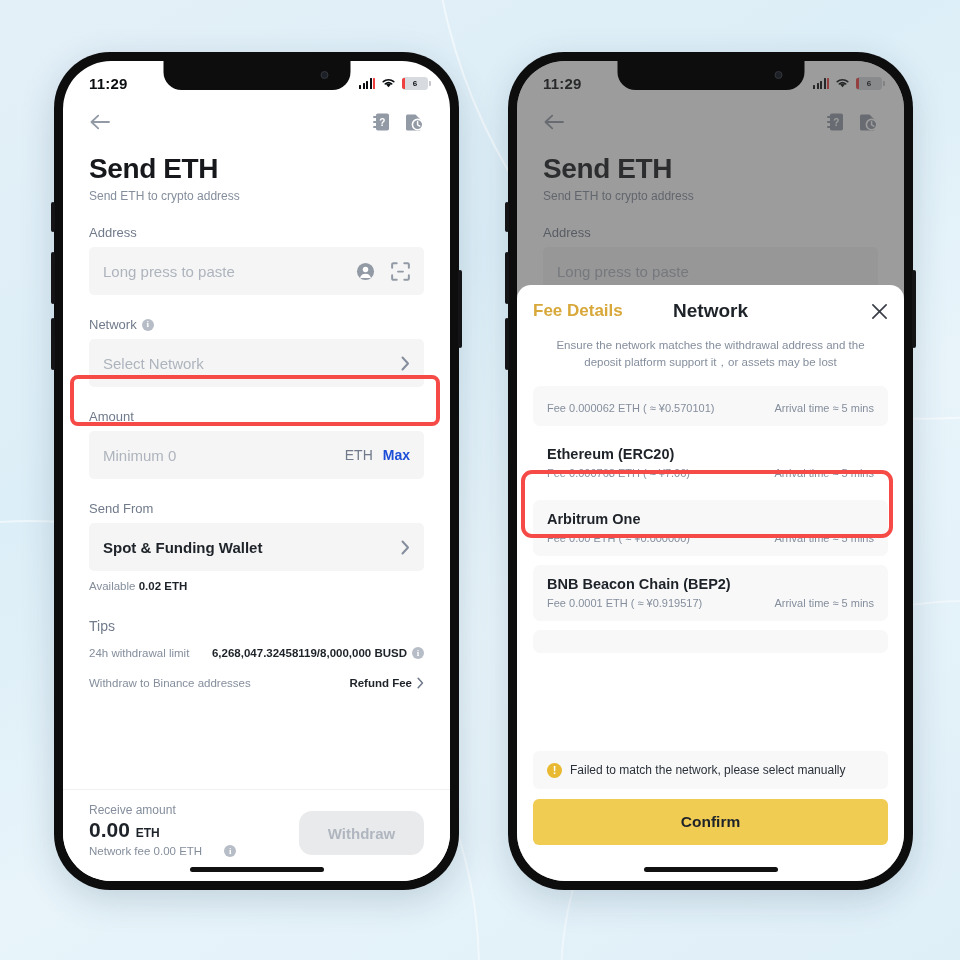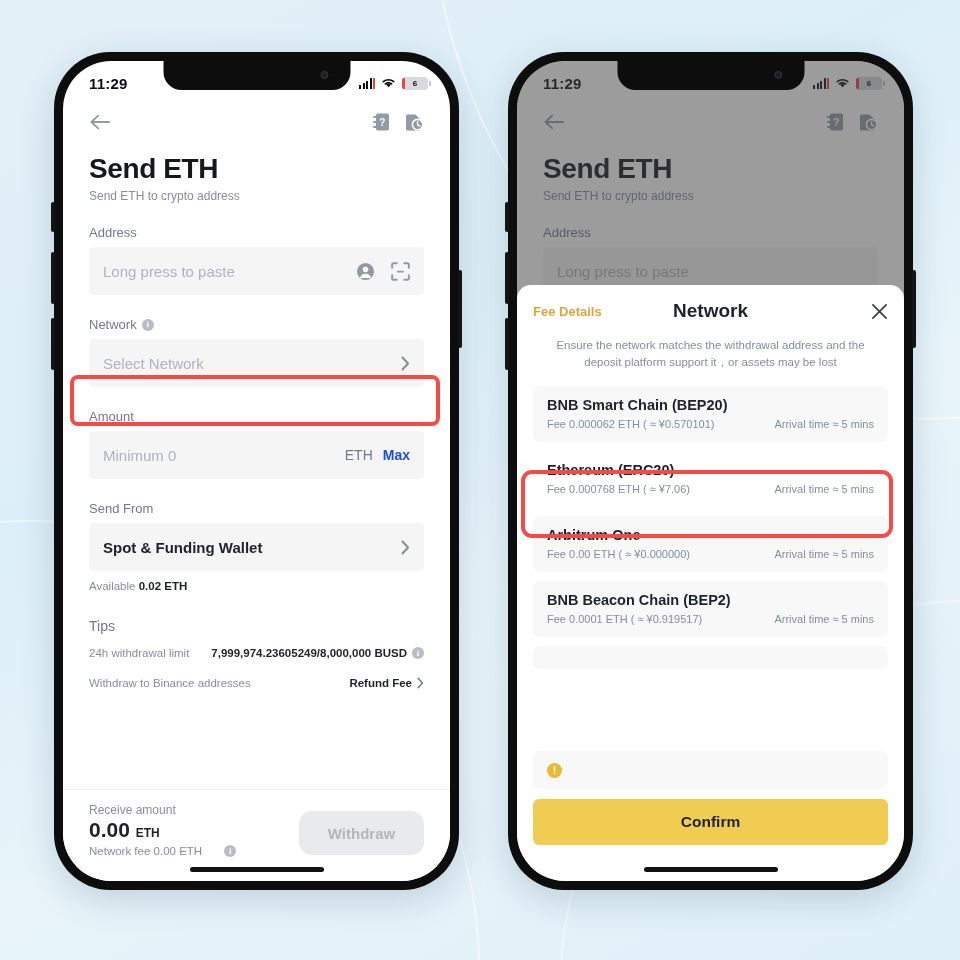--- a/index.html
+++ b/index.html
@@ -237,21 +237,21 @@
     border-top-right-radius: 14px;
     z-index: 38;
     padding: 0 16px;
     display: flex; flex-direction: column;
   }
   .sheet-head {
     height: 52px;
     display: flex; align-items: center; justify-content: space-between;
     position: relative;
   }
-  .fee-details { font-size: 13px; color: #d8a83a; font-weight: bold; }
+  .fee-details { font-size: 17px; color: #d8a83a; font-weight: bold; }
   .sheet-title {
     position: absolute; left: 50%; transform: translateX(-50%);
     font-size: 19px; font-weight: bold; color: #1e2329;
   }
   .close-x { color: #3a3f47; cursor: pointer; }
   .sheet-note {
     font-size: 11.5px; color: #848e9c;
     text-align: center; line-height: 1.5;
     padding: 0 18px 14px 18px;
   }
@@ -412,21 +412,21 @@
         <div class="available">
           <span>Available</span>
           <b>0.02 ETH</b>
         </div>
 
         <div class="tips-head">Tips</div>
 
         <div class="tip-row">
           <span class="tip-label">24h withdrawal limit</span>
           <span class="tip-value">
-            <span>7,999,974.23605249/8,000,000 BUSD</span>
+            <span>6,268,047.32458119/8,000,000 BUSD</span>
             <span class="info-dot">i</span>
           </span>
         </div>
 
         <div class="tip-row">
           <span class="tip-label">Withdraw to Binance addresses</span>
           <span class="tip-value">
             <span>Refund Fee</span>
             <svg width="7" height="12" viewBox="0 0 9 15">
               <path d="M1.5 1.5 L7 7.5 L1.5 13.5" stroke="#707a8a" stroke-width="2" fill="none" stroke-linecap="round" stroke-linejoin="round"></path>
@@ -530,21 +530,20 @@
         <span class="sheet-title">Network</span>
         <svg width="17" height="17" viewBox="0 0 18 18" class="close-x">
           <path d="M2 2 L16 16 M16 2 L2 16" stroke="#3a3f47" stroke-width="1.8" stroke-linecap="round"></path>
         </svg>
       </div>
 
       <div class="sheet-note">Ensure the network matches the withdrawal address and the deposit platform support it，or assets may be lost</div>
 
       <div class="net-list">
         <div class="net-item">
-          <div class="net-name">BNB Smart Chain (BEP20)</div>
           <div class="net-meta">
             <span class="net-fee">Fee 0.000062 ETH ( ≈ ¥0.570101)</span>
             <span class="net-eta">Arrival time ≈ 5 mins</span>
           </div>
         </div>
 
         <div class="net-item" id="eth-item" style="background:#ffffff;">
           <div class="net-name">Ethereum (ERC20)</div>
           <div class="net-meta">
             <span class="net-fee">Fee 0.000768 ETH ( ≈ ¥7.06)</span>
@@ -566,20 +565,21 @@
             <span class="net-fee">Fee 0.0001 ETH ( ≈ ¥0.919517)</span>
             <span class="net-eta">Arrival time ≈ 5 mins</span>
           </div>
         </div>
 
         <div class="net-item partial">&nbsp;</div>
       </div>
 
       <div class="warn-bar">
         <span class="warn-icon">!</span>
+        <span class="warn-text">Failed to match the network, please select manually</span>
       </div>
 
       <button class="confirm-btn">Confirm</button>
     </div>
 
     <div class="home-indicator"></div>
   </div>
 </div>
 
 <div class="hl-ring" style="left:521px; top:470px; width:372px; height:68px; border-radius:11px;"></div>

